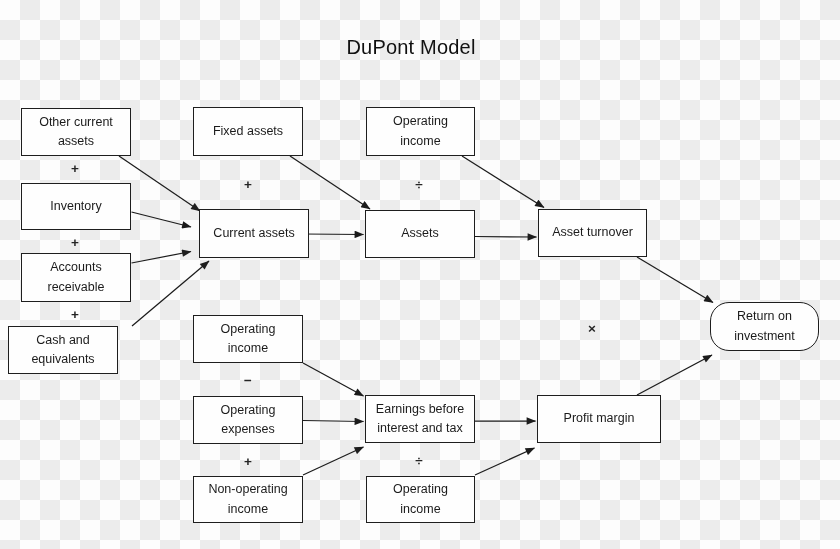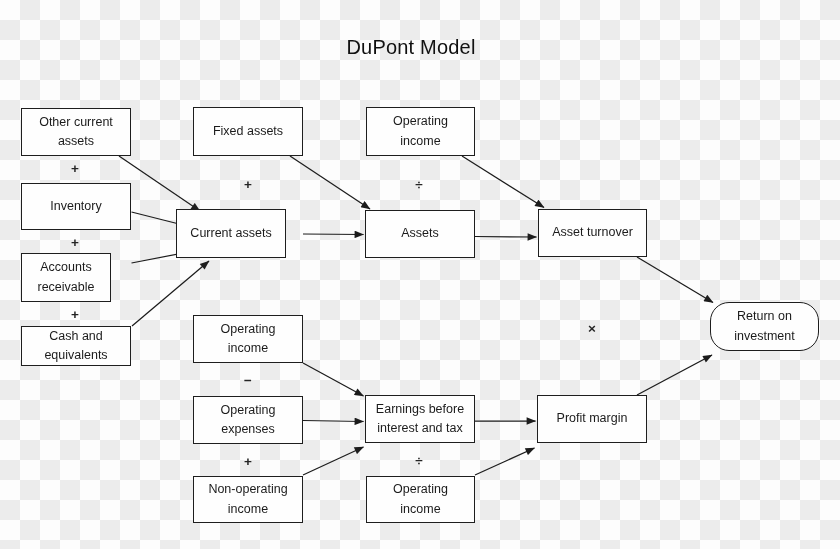--- a/index.html
+++ b/index.html
@@ -87,54 +87,54 @@
   <div class="node" style="left:193px; top:107px; width:110px; height:49px;">
       <span>Fixed assets</span>
     </div>
   <div class="node" style="left:366px; top:107px; width:109px; height:49px;">
       <span>Operating
 income</span>
     </div>
   <div class="node" style="left:21px;  top:183px; width:110px; height:47px;">
       <span>Inventory</span>
     </div>
-  <div class="node" style="left:176px; top:209px; width:110px; height:49px;">
+  <div class="node" style="left:199px; top:209px; width:110px; height:49px;">
       <span>Current assets</span>
     </div>
   <div class="node" style="left:365px; top:210px; width:110px; height:48px;">
       <span>Assets</span>
     </div>
   <div class="node" style="left:538px; top:209px; width:109px; height:48px;">
       <span>Asset turnover</span>
     </div>
-  <div class="node" style="left:21px;  top:253px; width:90px; height:49px;">
+  <div class="node" style="left:21px;  top:253px; width:110px; height:49px;">
       <span>Accounts
 receivable</span>
     </div>
   <div class="node" style="left:193px; top:315px; width:110px; height:48px;">
       <span>Operating
 income</span>
     </div>
   <div class="node" style="left:710px; top:302px; width:109px; height:49px;border-radius:19px;">
       <span>Return on
 investment</span>
     </div>
-  <div class="node" style="left:21px;  top:326px; width:110px; height:40px;text-align:center;">
+  <div class="node" style="left:8px;  top:326px; width:110px; height:48px;text-align:center;">
       <span>Cash and
 equivalents</span>
     </div>
   <div class="node" style="left:193px; top:396px; width:110px; height:48px;">
       <span>Operating
 expenses</span>
     </div>
   <div class="node" style="left:365px; top:395px; width:110px; height:48px;">
       <span>Earnings before
 interest and tax</span>
     </div>
-  <div class="node" style="left:537px; top:395px; width:110px; height:48px;text-align:center;">
+  <div class="node" style="left:537px; top:395px; width:124px; height:48px;text-align:center;">
       <span>Profit margin</span>
     </div>
   <div class="node" style="left:193px; top:476px; width:110px; height:47px;">
       <span>Non-operating
 income</span>
     </div>
   <div class="node" style="left:366px; top:476px; width:109px; height:47px;">
       <span>Operating
 income</span>
     </div>

